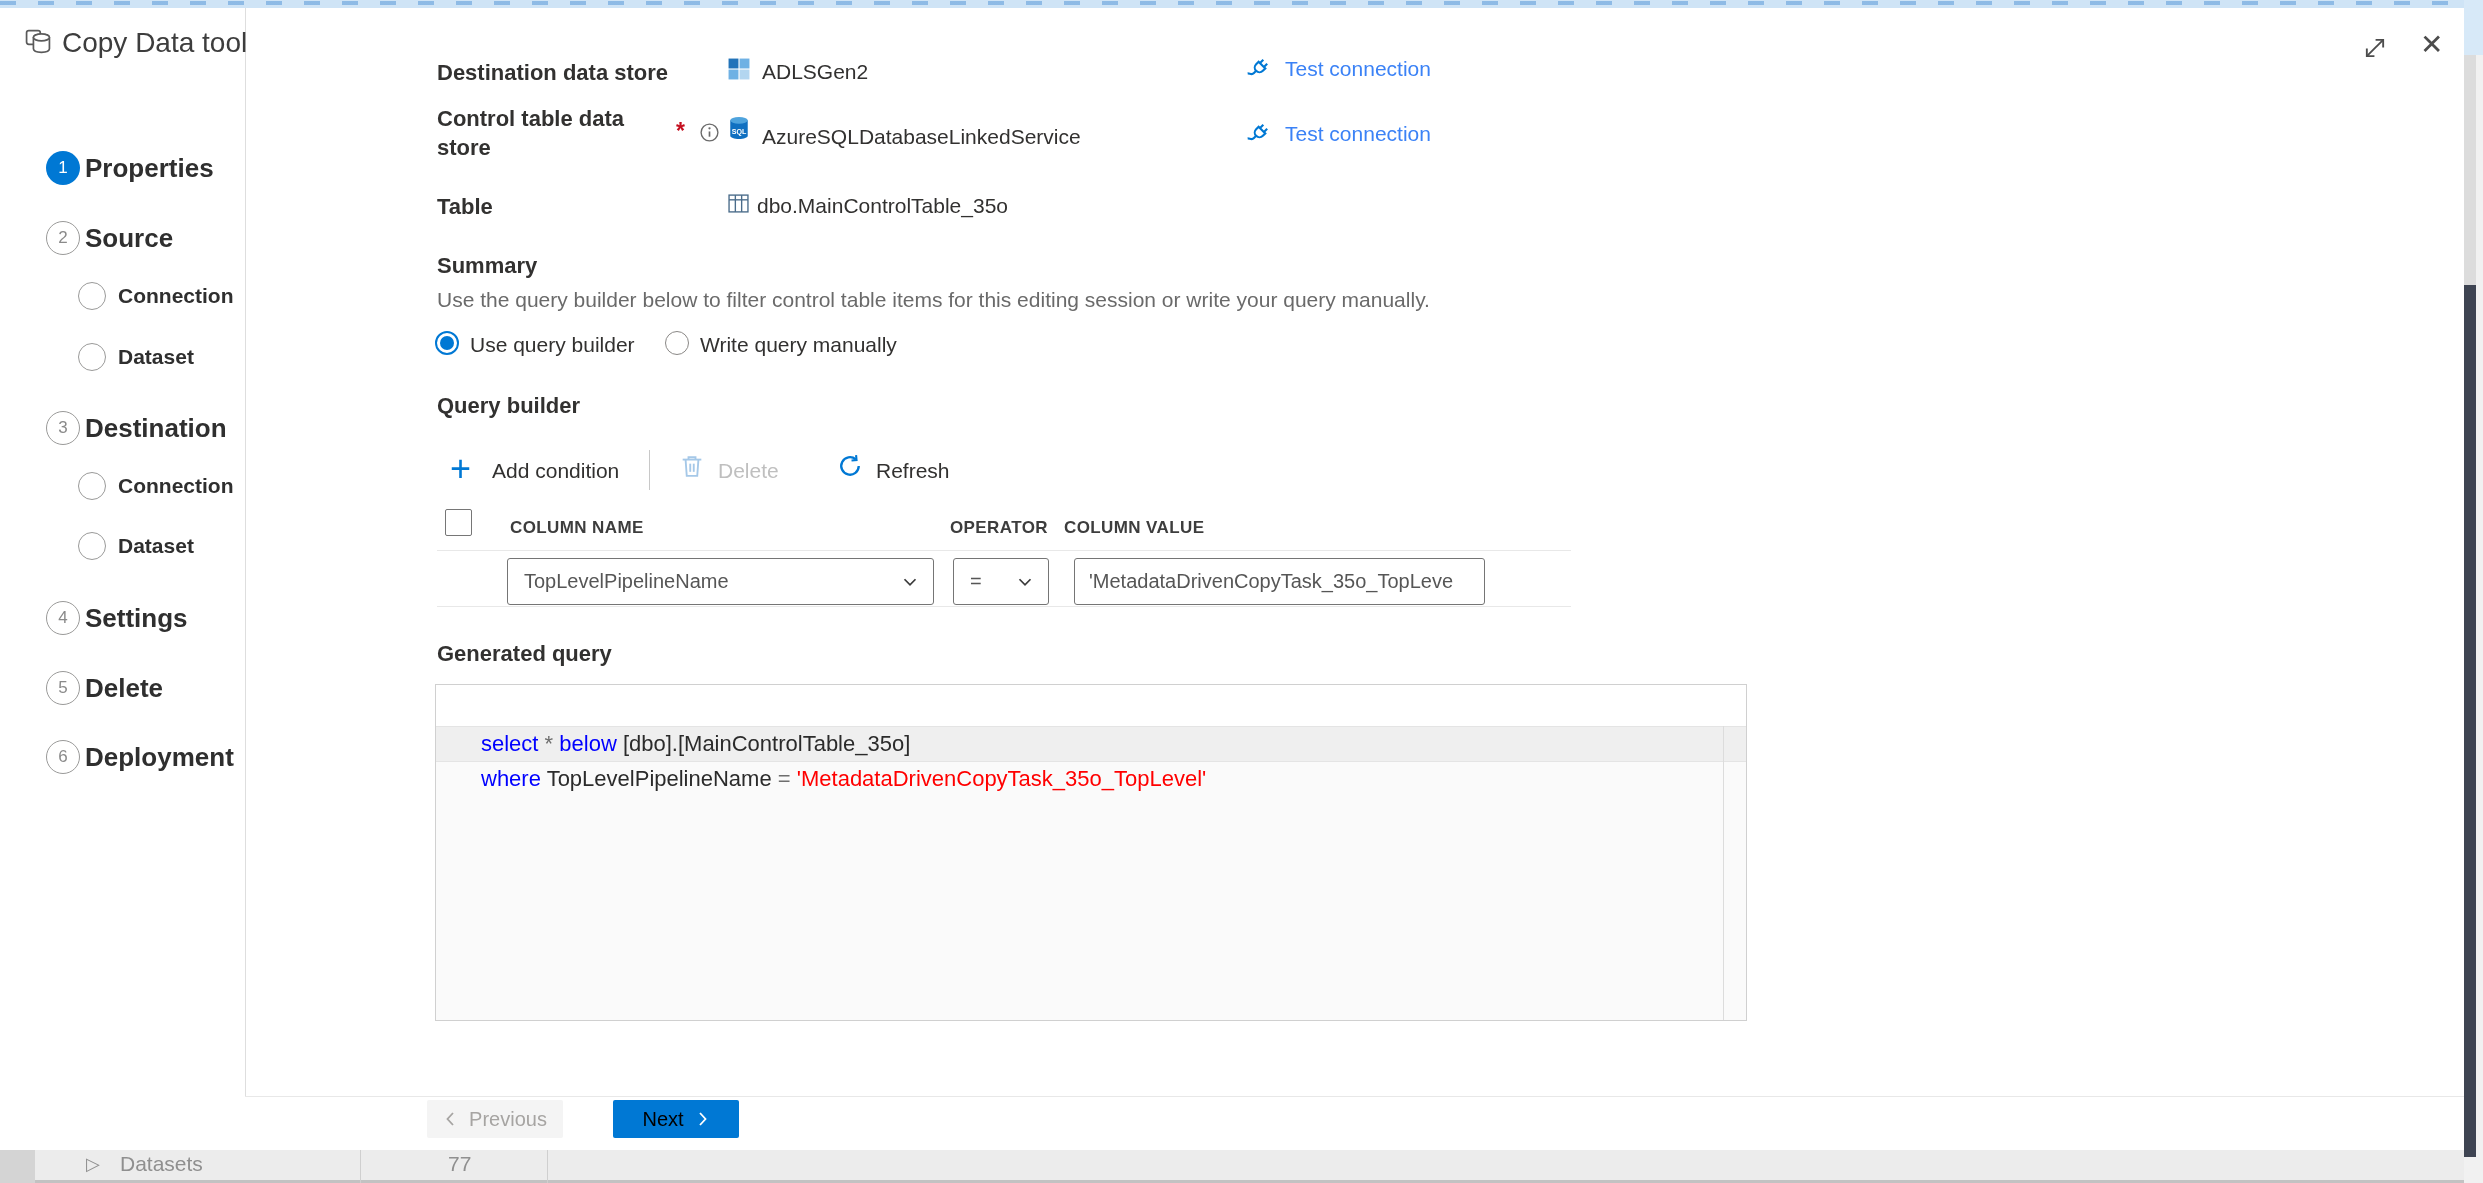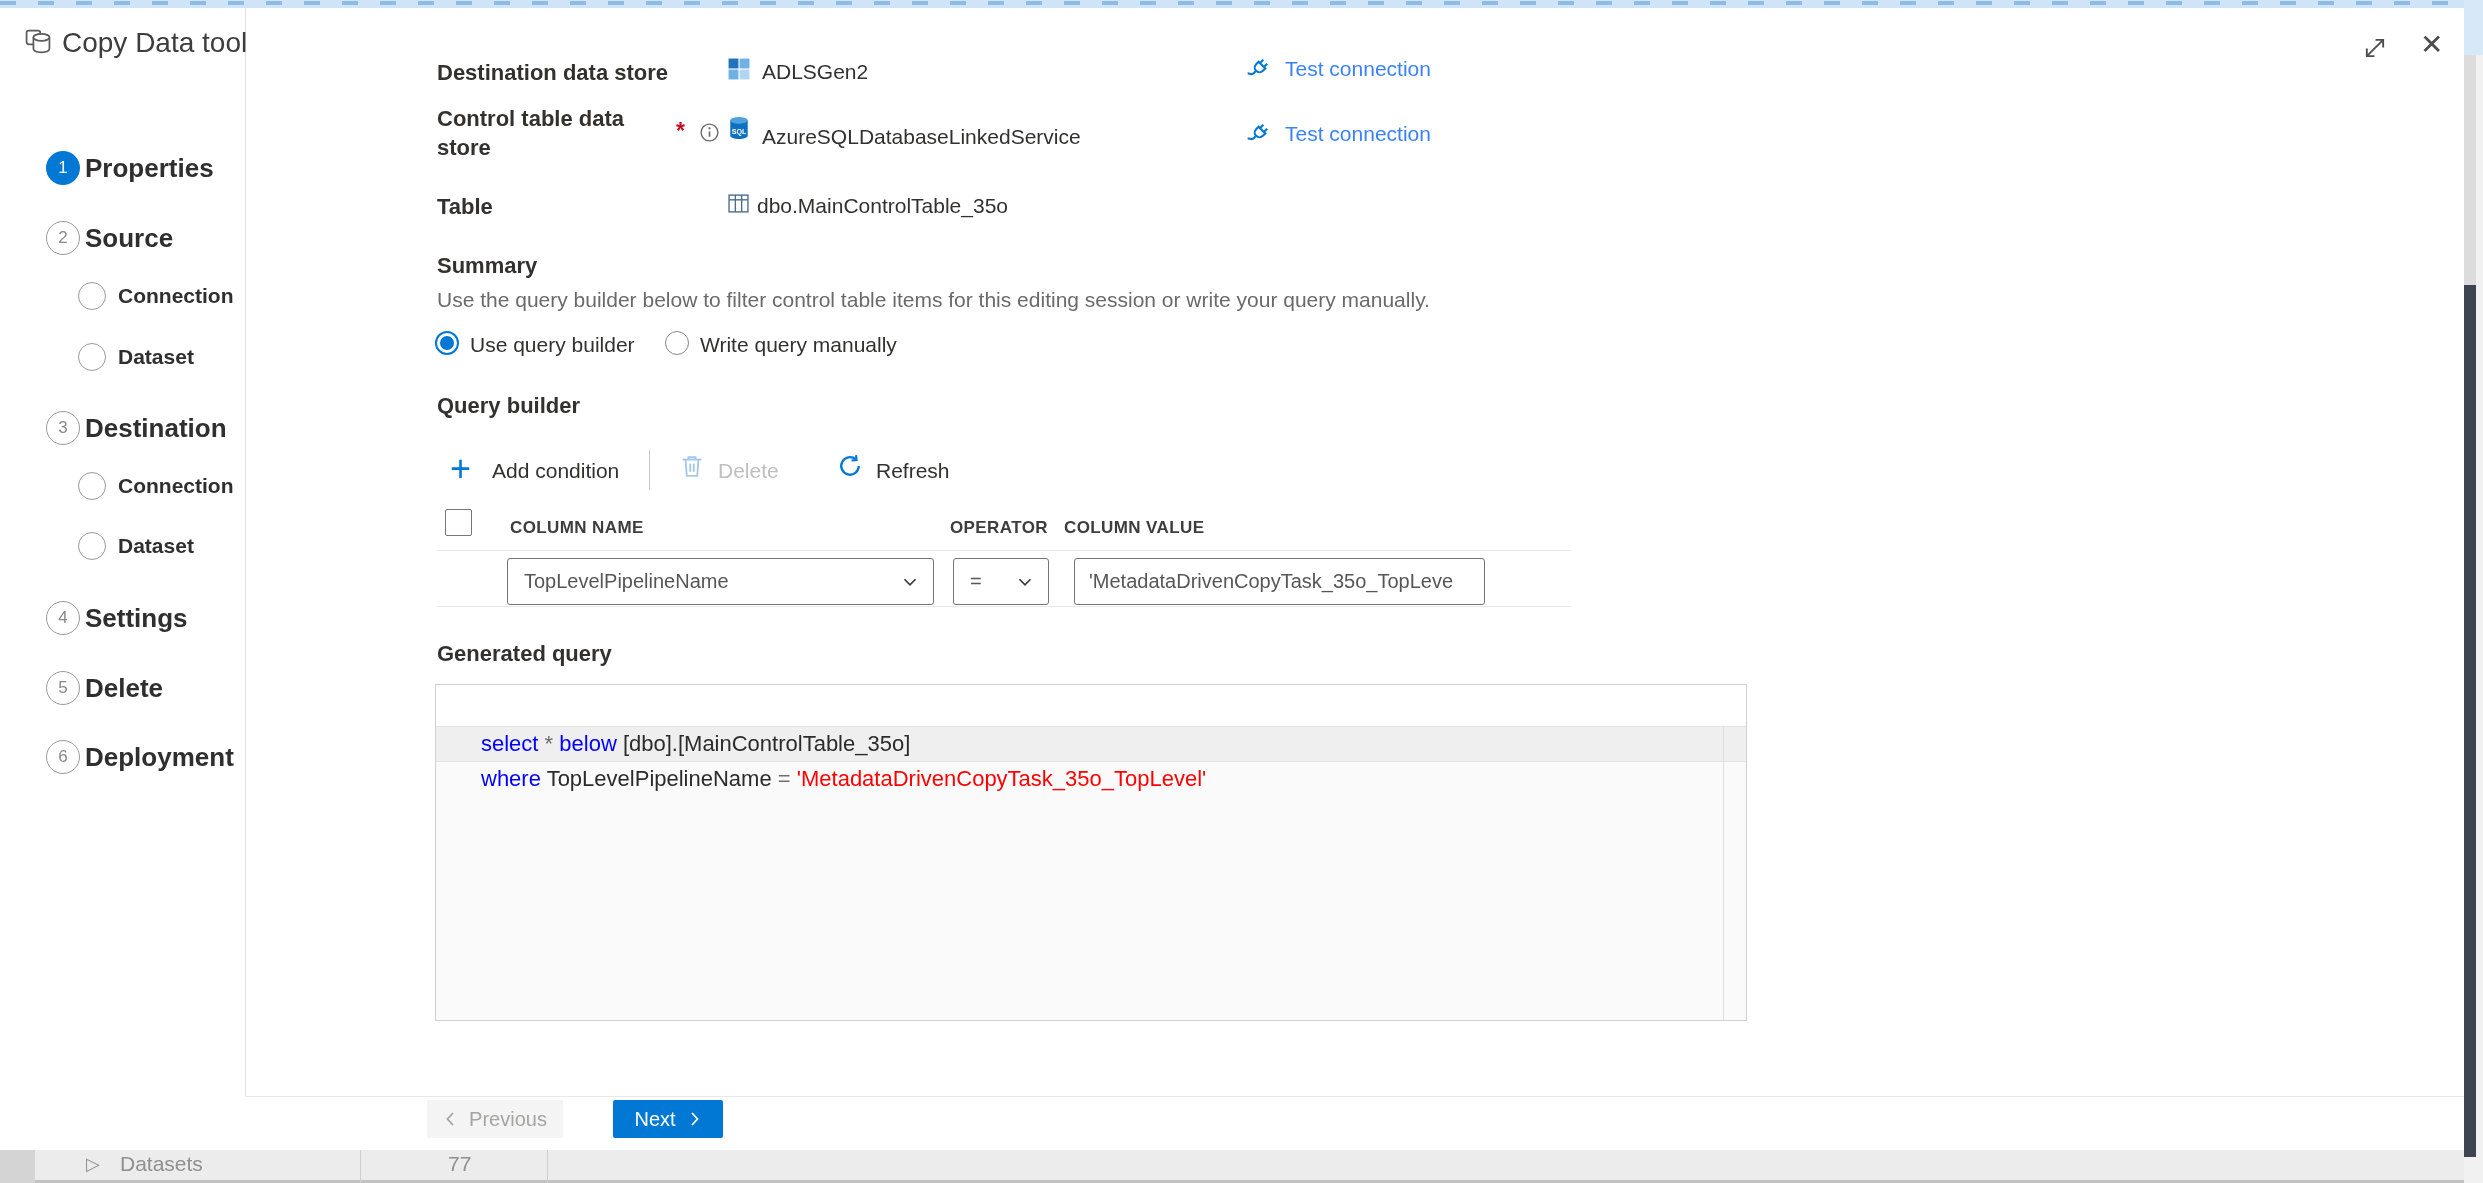--- a/index.html
+++ b/index.html
@@ -67,21 +67,21 @@
   .tok-keyword{color:var(--sql-keyword,#0000ff);}
   .tok-plain{color:#2b2b2b;}
   .tok-operator{color:var(--sql-operator,#6e6e6e);}
   .tok-string{color:var(--sql-string,#ff0000);}
   .minimap-line{position:absolute;top:41px;bottom:0;left:1287px;width:1px;background:#dcdcdc;}
   
   .footer-divider{left:245px;top:1096px;width:2219px;height:1px;background:#e8e8e8;}
   .btn{box-sizing:border-box;height:38px;border-radius:2px;display:flex;align-items:center;justify-content:center;gap:10px;
     font-size:20px;cursor:pointer;border:none;font-family:inherit;}
   .btn-prev{width:136px;background:#f4f4f4;color:#a6a4a2;}
-  .btn-next{width:110px;background:var(--accent,#0078d4);color:#ffffff;}
+  .btn-next{width:126px;background:var(--accent,#0078d4);color:#000000;}
   
   .bottom-strip{left:0;top:1150px;width:2483px;height:33px;background:#ececec;border-bottom:3px solid #c2c2c2;box-sizing:border-box;}
   .bg-gray-block{left:0;top:1150px;width:35px;height:33px;background:#d4d4d4;}
   .bg-tree-text{font-size:21px;color:#8f8f8f;}
   .bg-vline{top:1150px;width:1px;height:33px;background:#cfcfcf;}
   
   .scroll-strip{left:2464px;top:0;width:19px;height:1183px;background:#f1f1f1;}
   .scroll-blue{left:2464px;top:0;width:19px;height:55px;background:#d7e9f8;}
   .scroll-track-light{left:2464px;top:55px;width:12px;height:230px;background:#dcdcdc;}
   .scroll-thumb{left:2464px;top:285px;width:12px;height:872px;background:#3e4452;cursor:pointer;}

